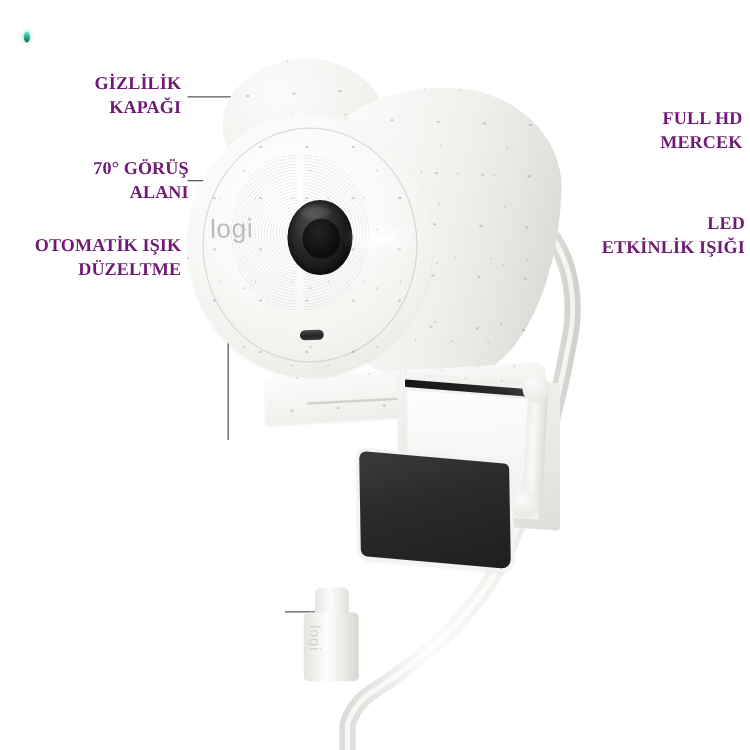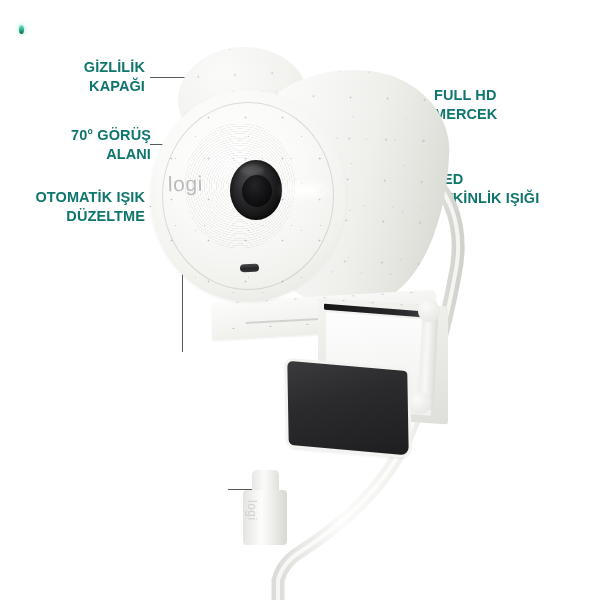--- a/index.html
+++ b/index.html
@@ -15,30 +15,30 @@
     position: relative;
     width: 600px;
     height: 600px;
     background: #ffffff;
     overflow: hidden;
   }
 
   
   .callout-label {
     position: absolute;
-    font-family: Liberation Sans, sans-serif;
+    font-family: Liberation Serif, serif;
     font-weight: bold;
     font-size: 14.5px;
     line-height: 1.28;
     letter-spacing: 0.1px;
-    color: #0f766e;
+    color: #701a75;
     white-space: pre-line;
   }
   .callout-label.right-align { text-align: right; }
-  .callout-label.left-align  { text-align: left;  }
+  .callout-label.left-align  { text-align: right;  }
 
   
   .leader {
     position: absolute;
     background: #58585b;
   }
   .leader.h { height: 1.4px; }
   .leader.v { width: 1.4px; }
   .dot {
     position: absolute;

